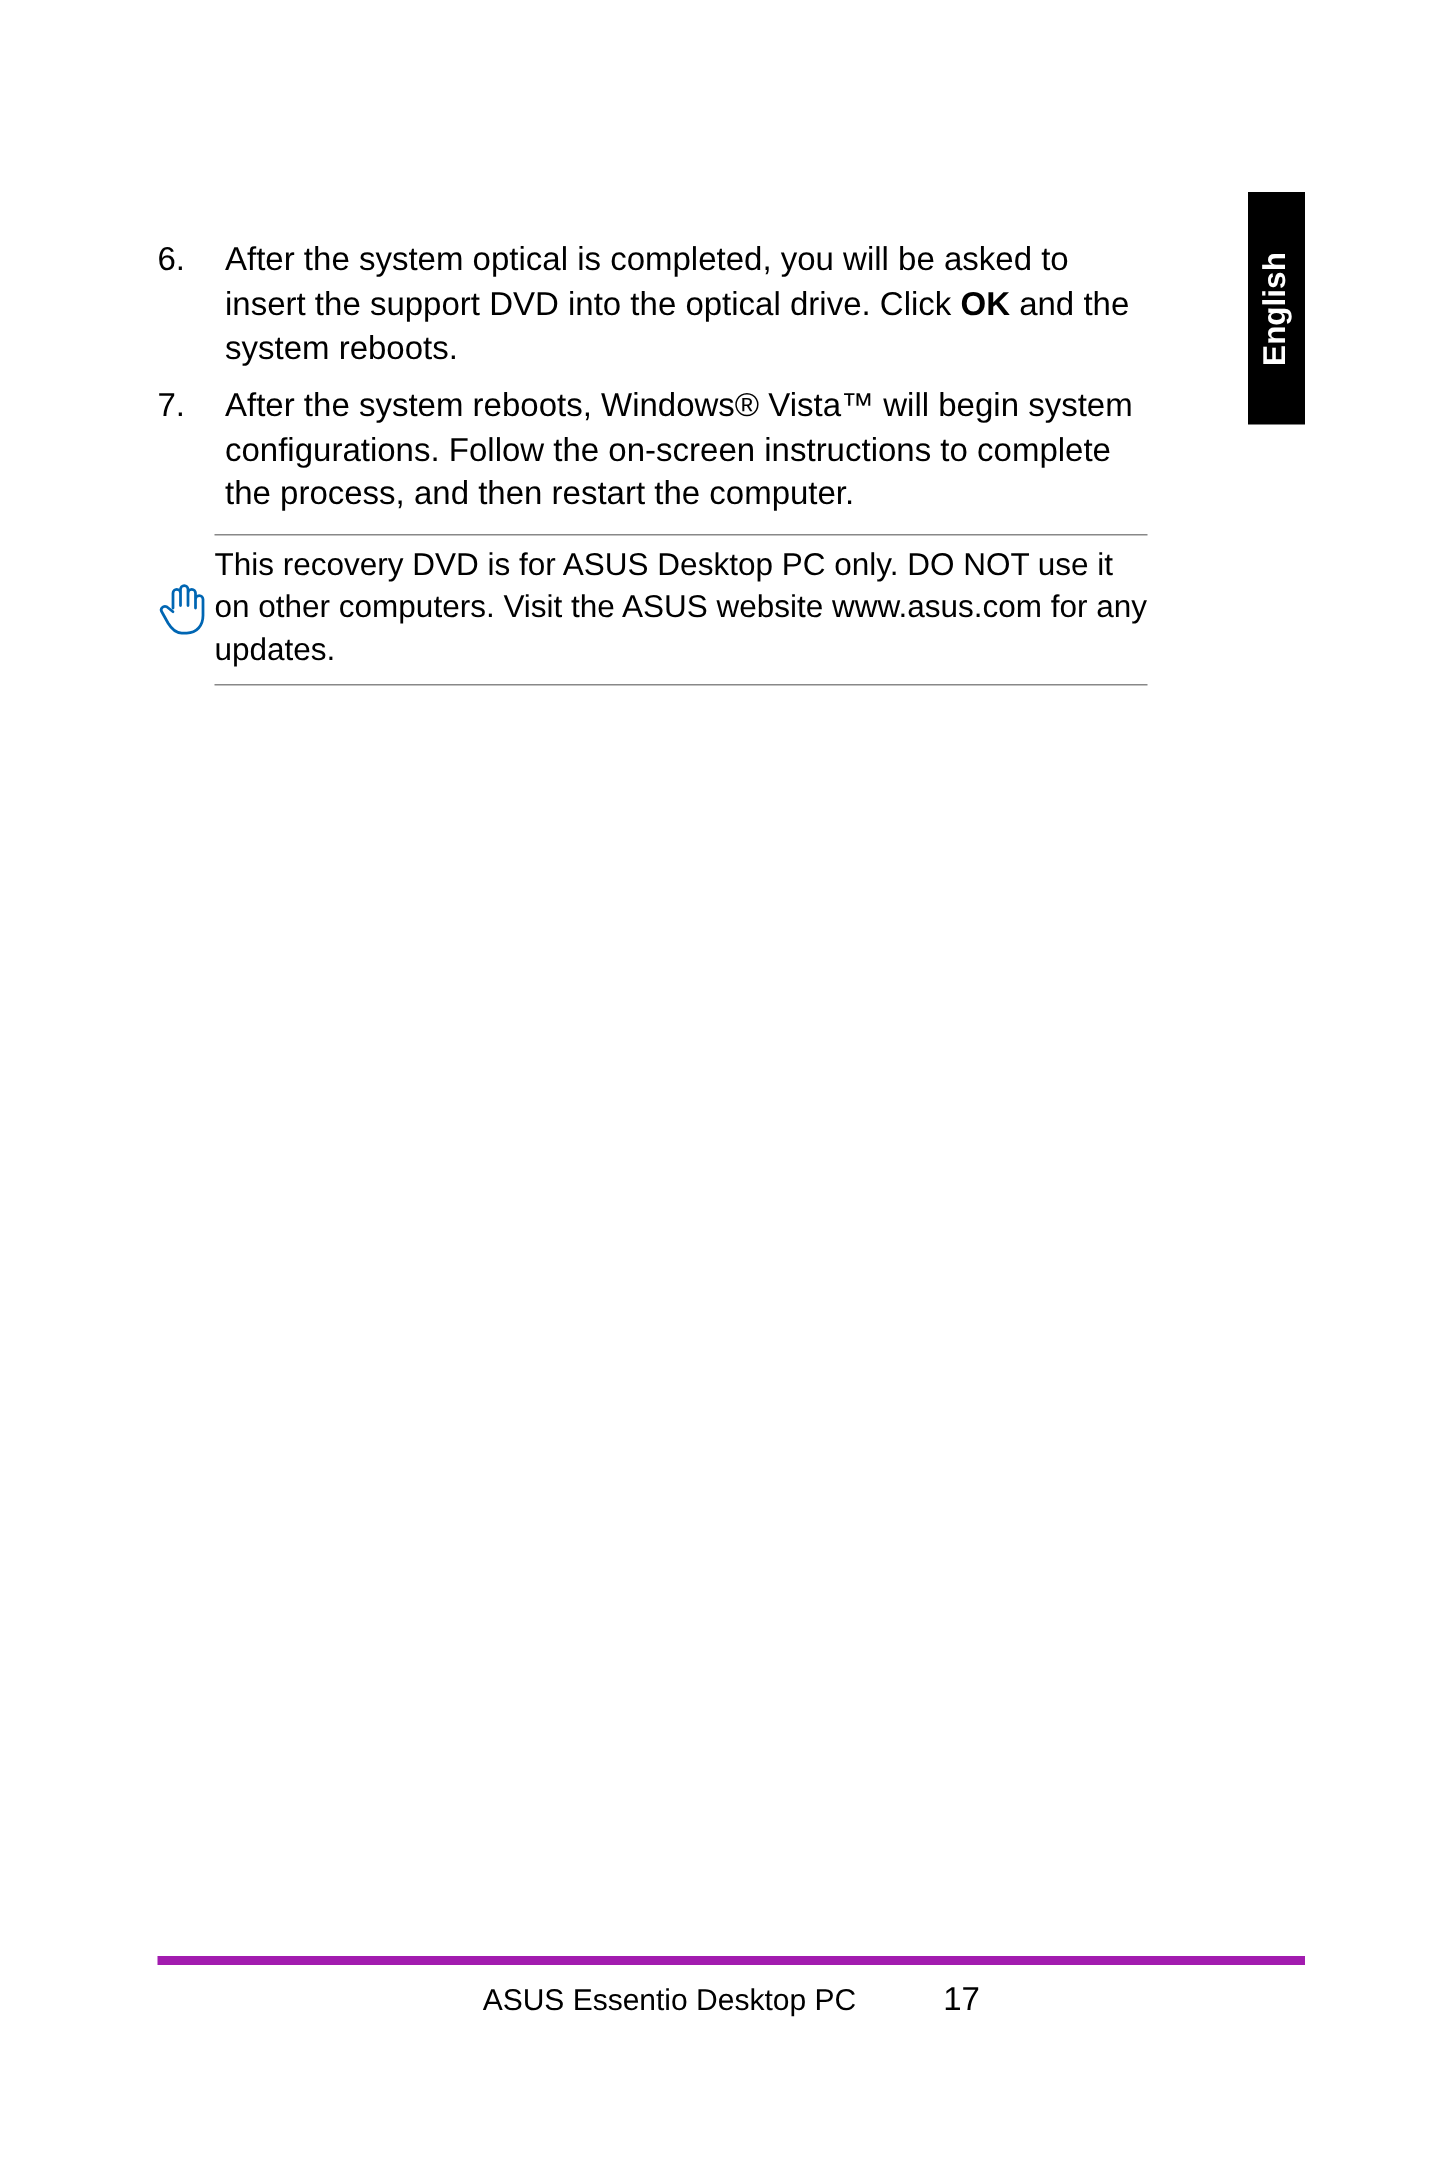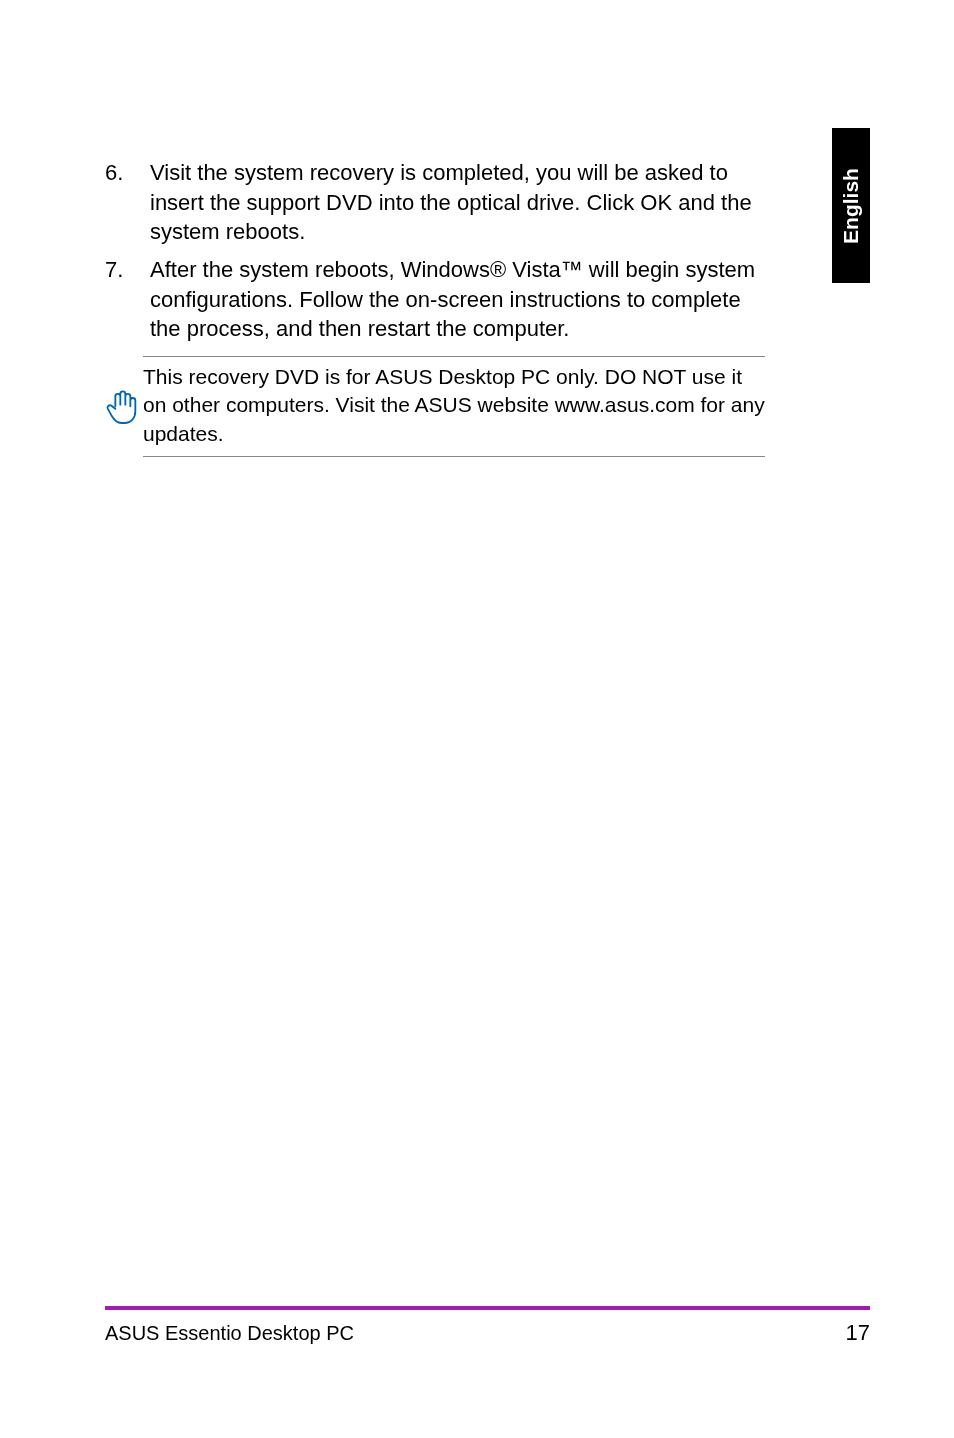--- a/index.html
+++ b/index.html
@@ -28,21 +28,21 @@
     line-height: 1.35;
   }
   .list-number {
     width: 45px;
     flex-shrink: 0;
   }
   .list-text {
     flex: 1;
   }
   .bold {
-    font-weight: normal;
+    font-weight: bold;
     margin-top: 41px;
   }
   .note-box {
     margin-top: 12px;
     margin-left: 45px;
     display: flex;
     align-items: center;
   }
   .note-icon {
     width: 38px;
@@ -75,24 +75,24 @@
   }
   .side-tab span {
     transform: rotate(-90deg);
     white-space: nowrap;
   }
   .footer {
     position: absolute;
     bottom: 92px;
     left: 105px;
     right: 84px;
-    border-top: 4px solid #a21caf;
+    border-top: 6px solid #a21caf;
     padding-top: 10px;
     display: flex;
-    justify-content: space-between;
+    justify-content: center;
     align-items: baseline;
     font-size: 20px;
   }
   .footer-title {
     margin-right: 30px;
   }
   .footer-page {
     font-size: 22px;
     margin-left: 28px;
   }
@@ -102,21 +102,21 @@
 
 <div class="side-tab">
   <span>English</span>
 </div>
 
 <div class="page-content">
 
   <div class="list-item">
     <div class="list-number">6.</div>
     <div class="list-text">
-      <span>Visit the system recovery is completed, you will be asked to insert the support DVD into the optical drive. Click </span><span class="bold">OK</span><span> and the system reboots.</span>
+      <span>After the system optical is completed, you will be asked to insert the support DVD into the optical drive. Click </span><span class="bold">OK</span><span> and the system reboots.</span>
     </div>
   </div>
 
   <div class="list-item">
     <div class="list-number">7.</div>
     <div class="list-text">
       <span>After the system reboots, Windows® Vista™ will begin system configurations. Follow the on-screen instructions to complete the process, and then restart the computer.</span>
     </div>
   </div>
 

